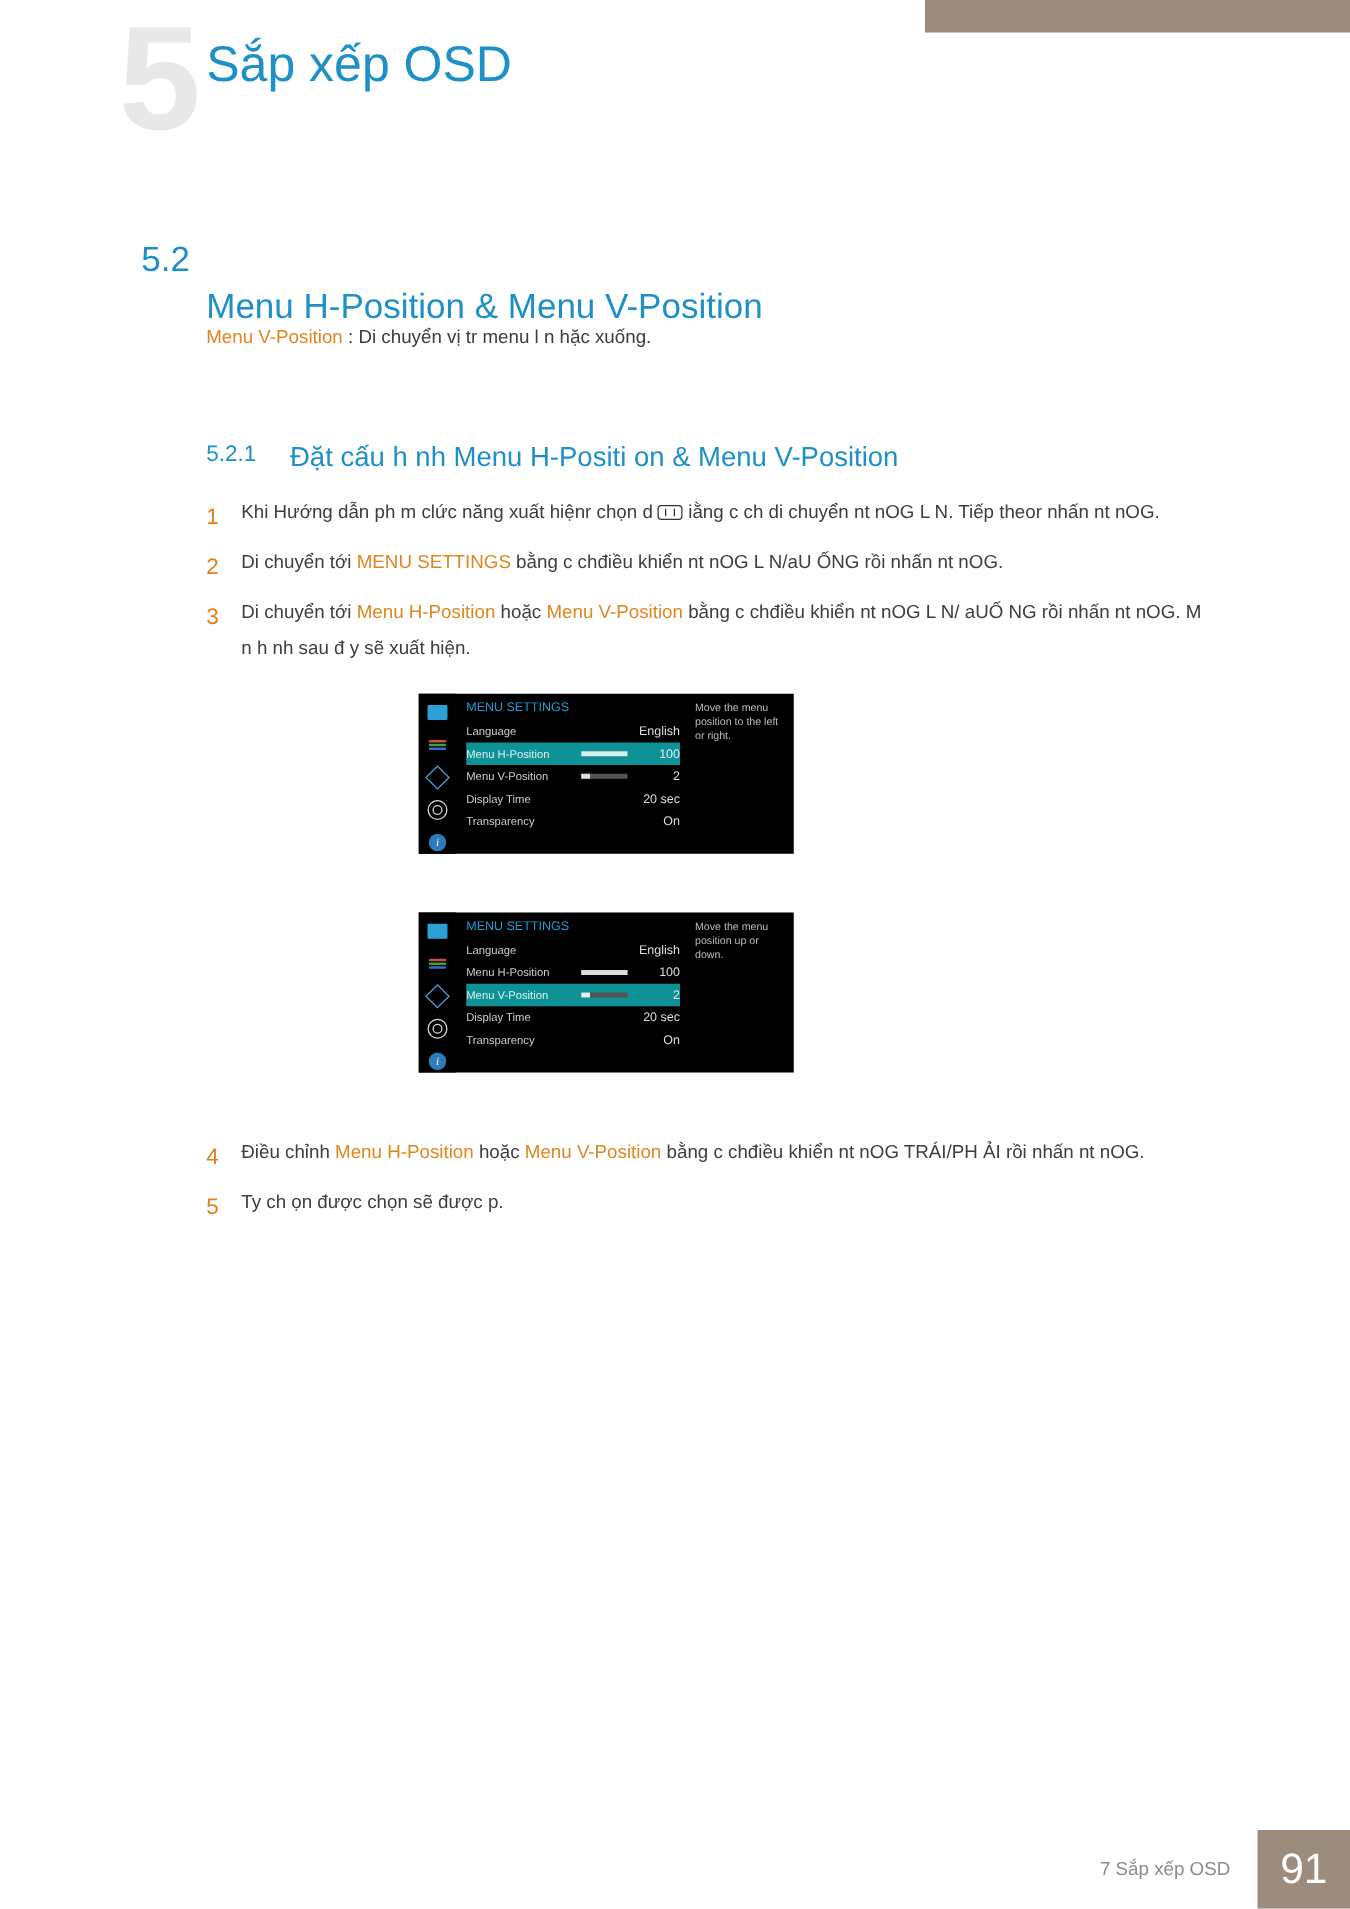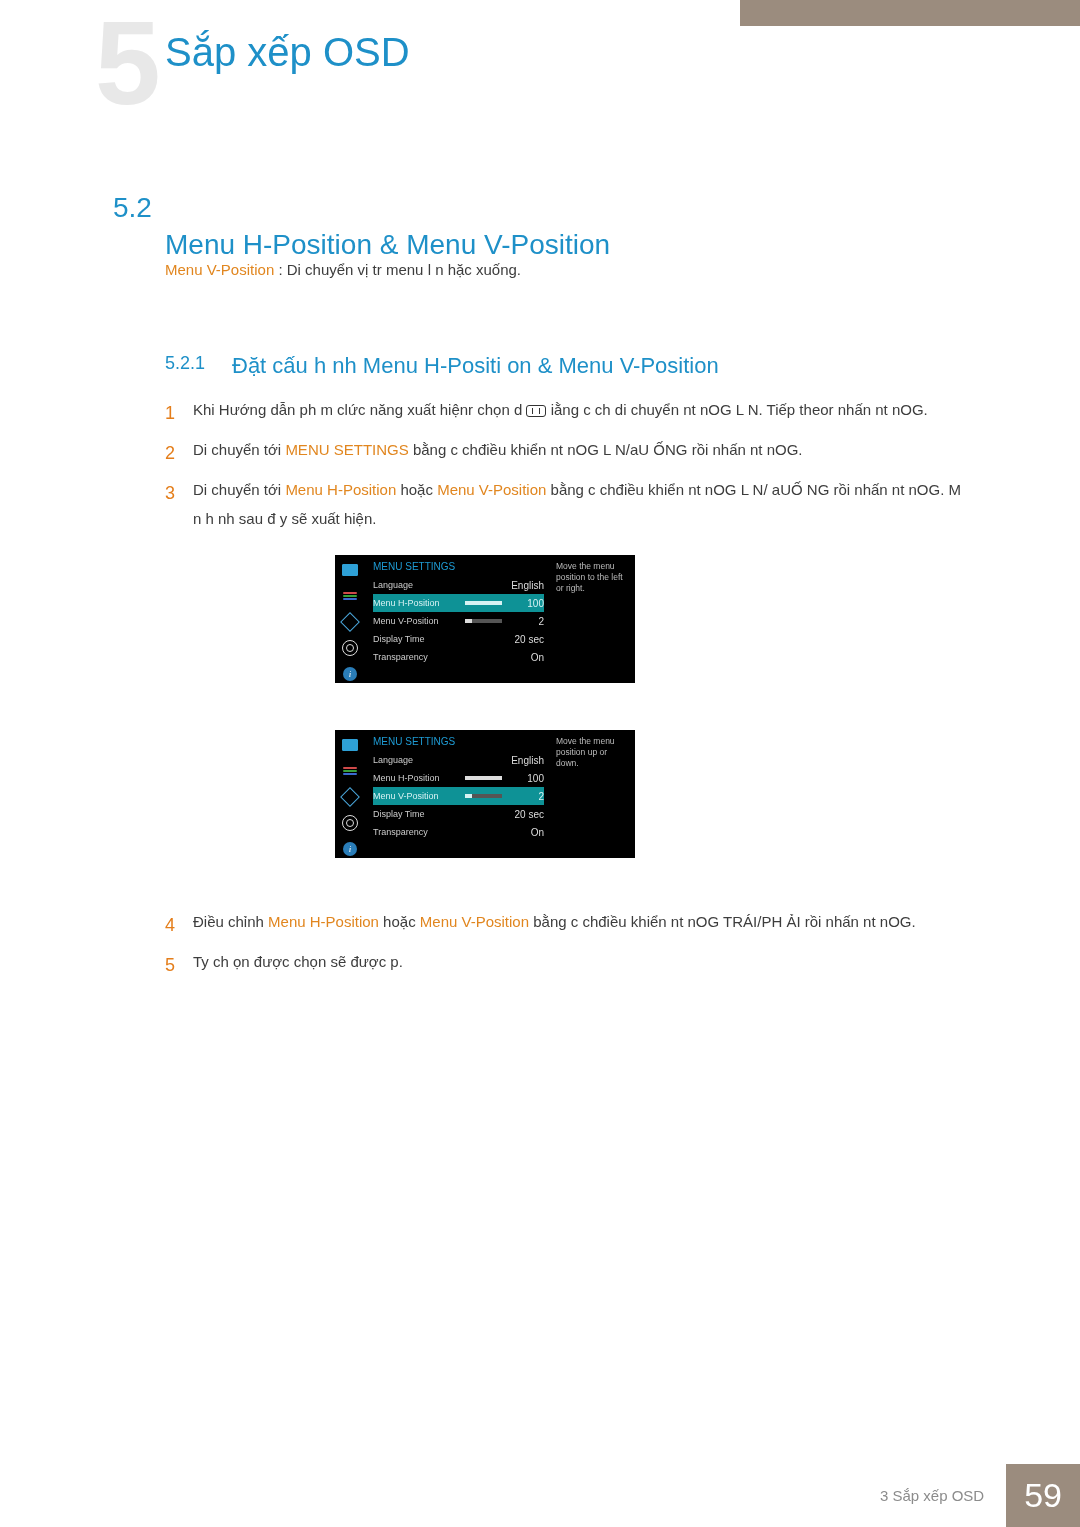--- a/index.html
+++ b/index.html
@@ -230,16 +230,16 @@
         <span>  bằng c chđiều khiển nt nOG TRÁI/PH  ẢI rồi nhấn nt nOG.</span>
       </div>
     </div>
     <div class="step">
       <div class="n">5</div>
       <div class="t"><span>Ty ch  ọn được chọn sẽ được  p.</span></div>
     </div>
   </div>
 
   <div class="footer">
-    <div class="footer-text">3 Sắp xếp OSD</div>
-    <div class="footer-num">59</div>
+    <div class="footer-text">7 Sắp xếp OSD</div>
+    <div class="footer-num">91</div>
   </div>
 </div>
 
 </body></html>

